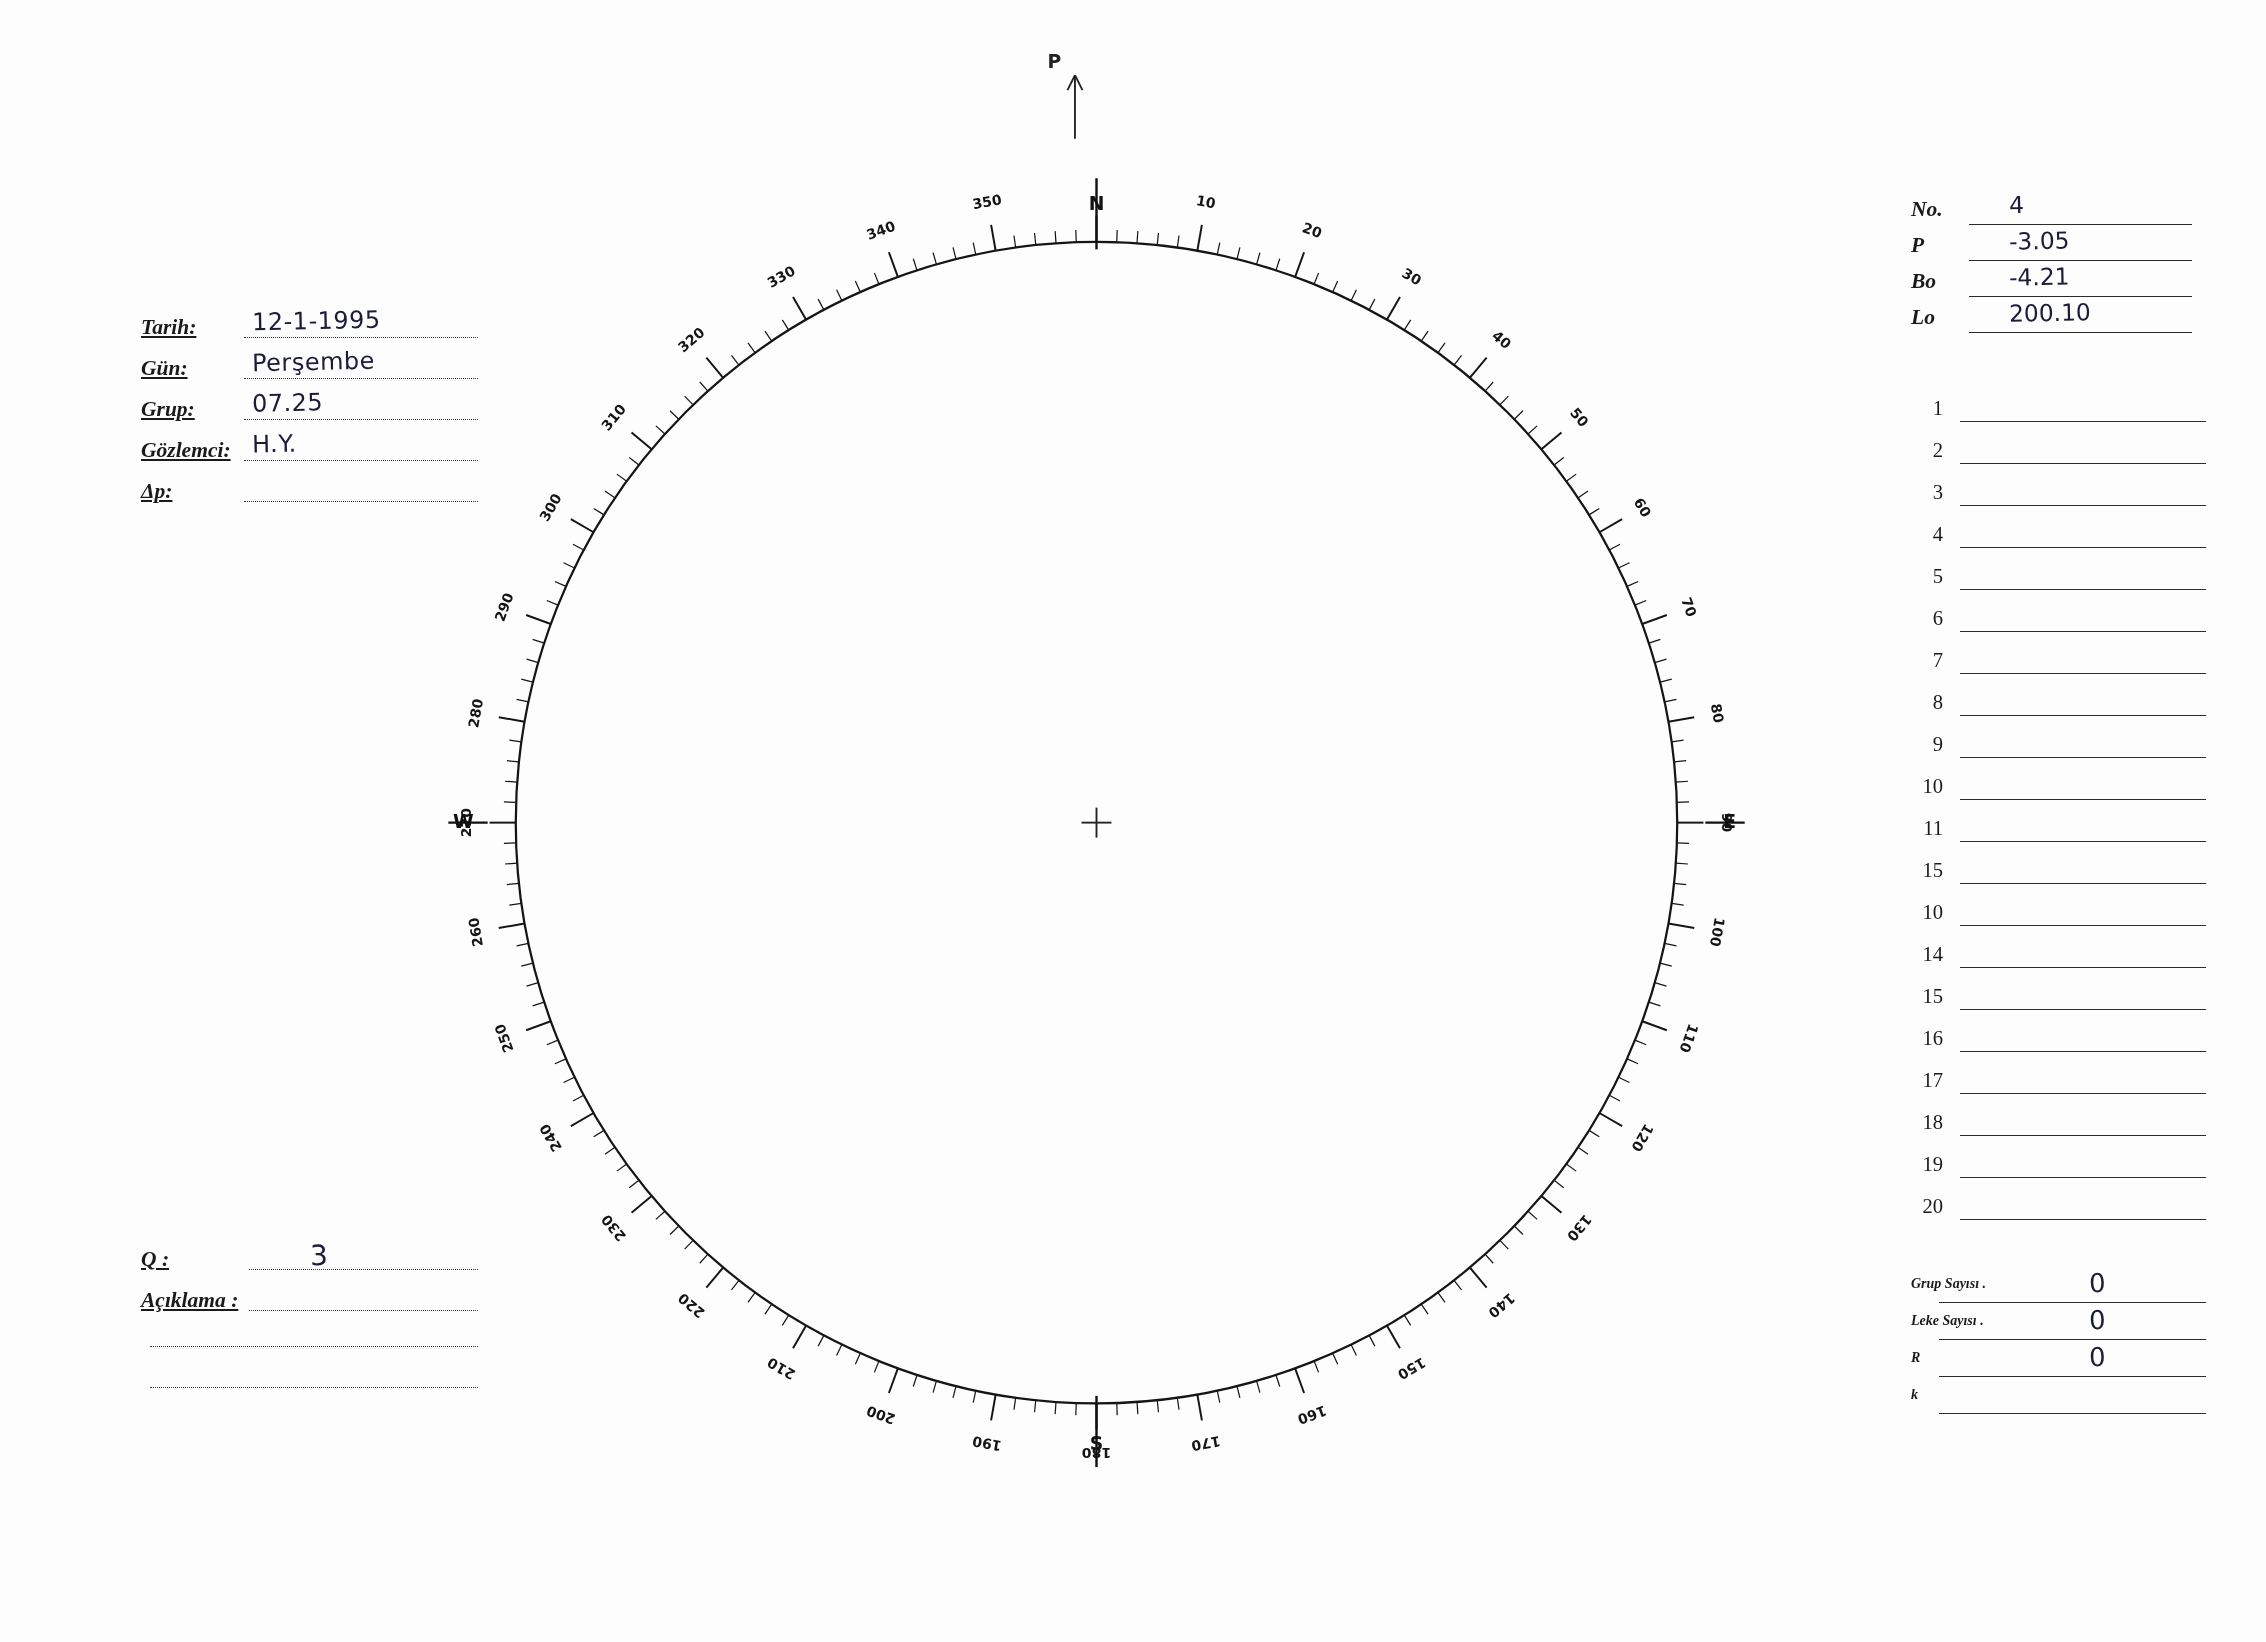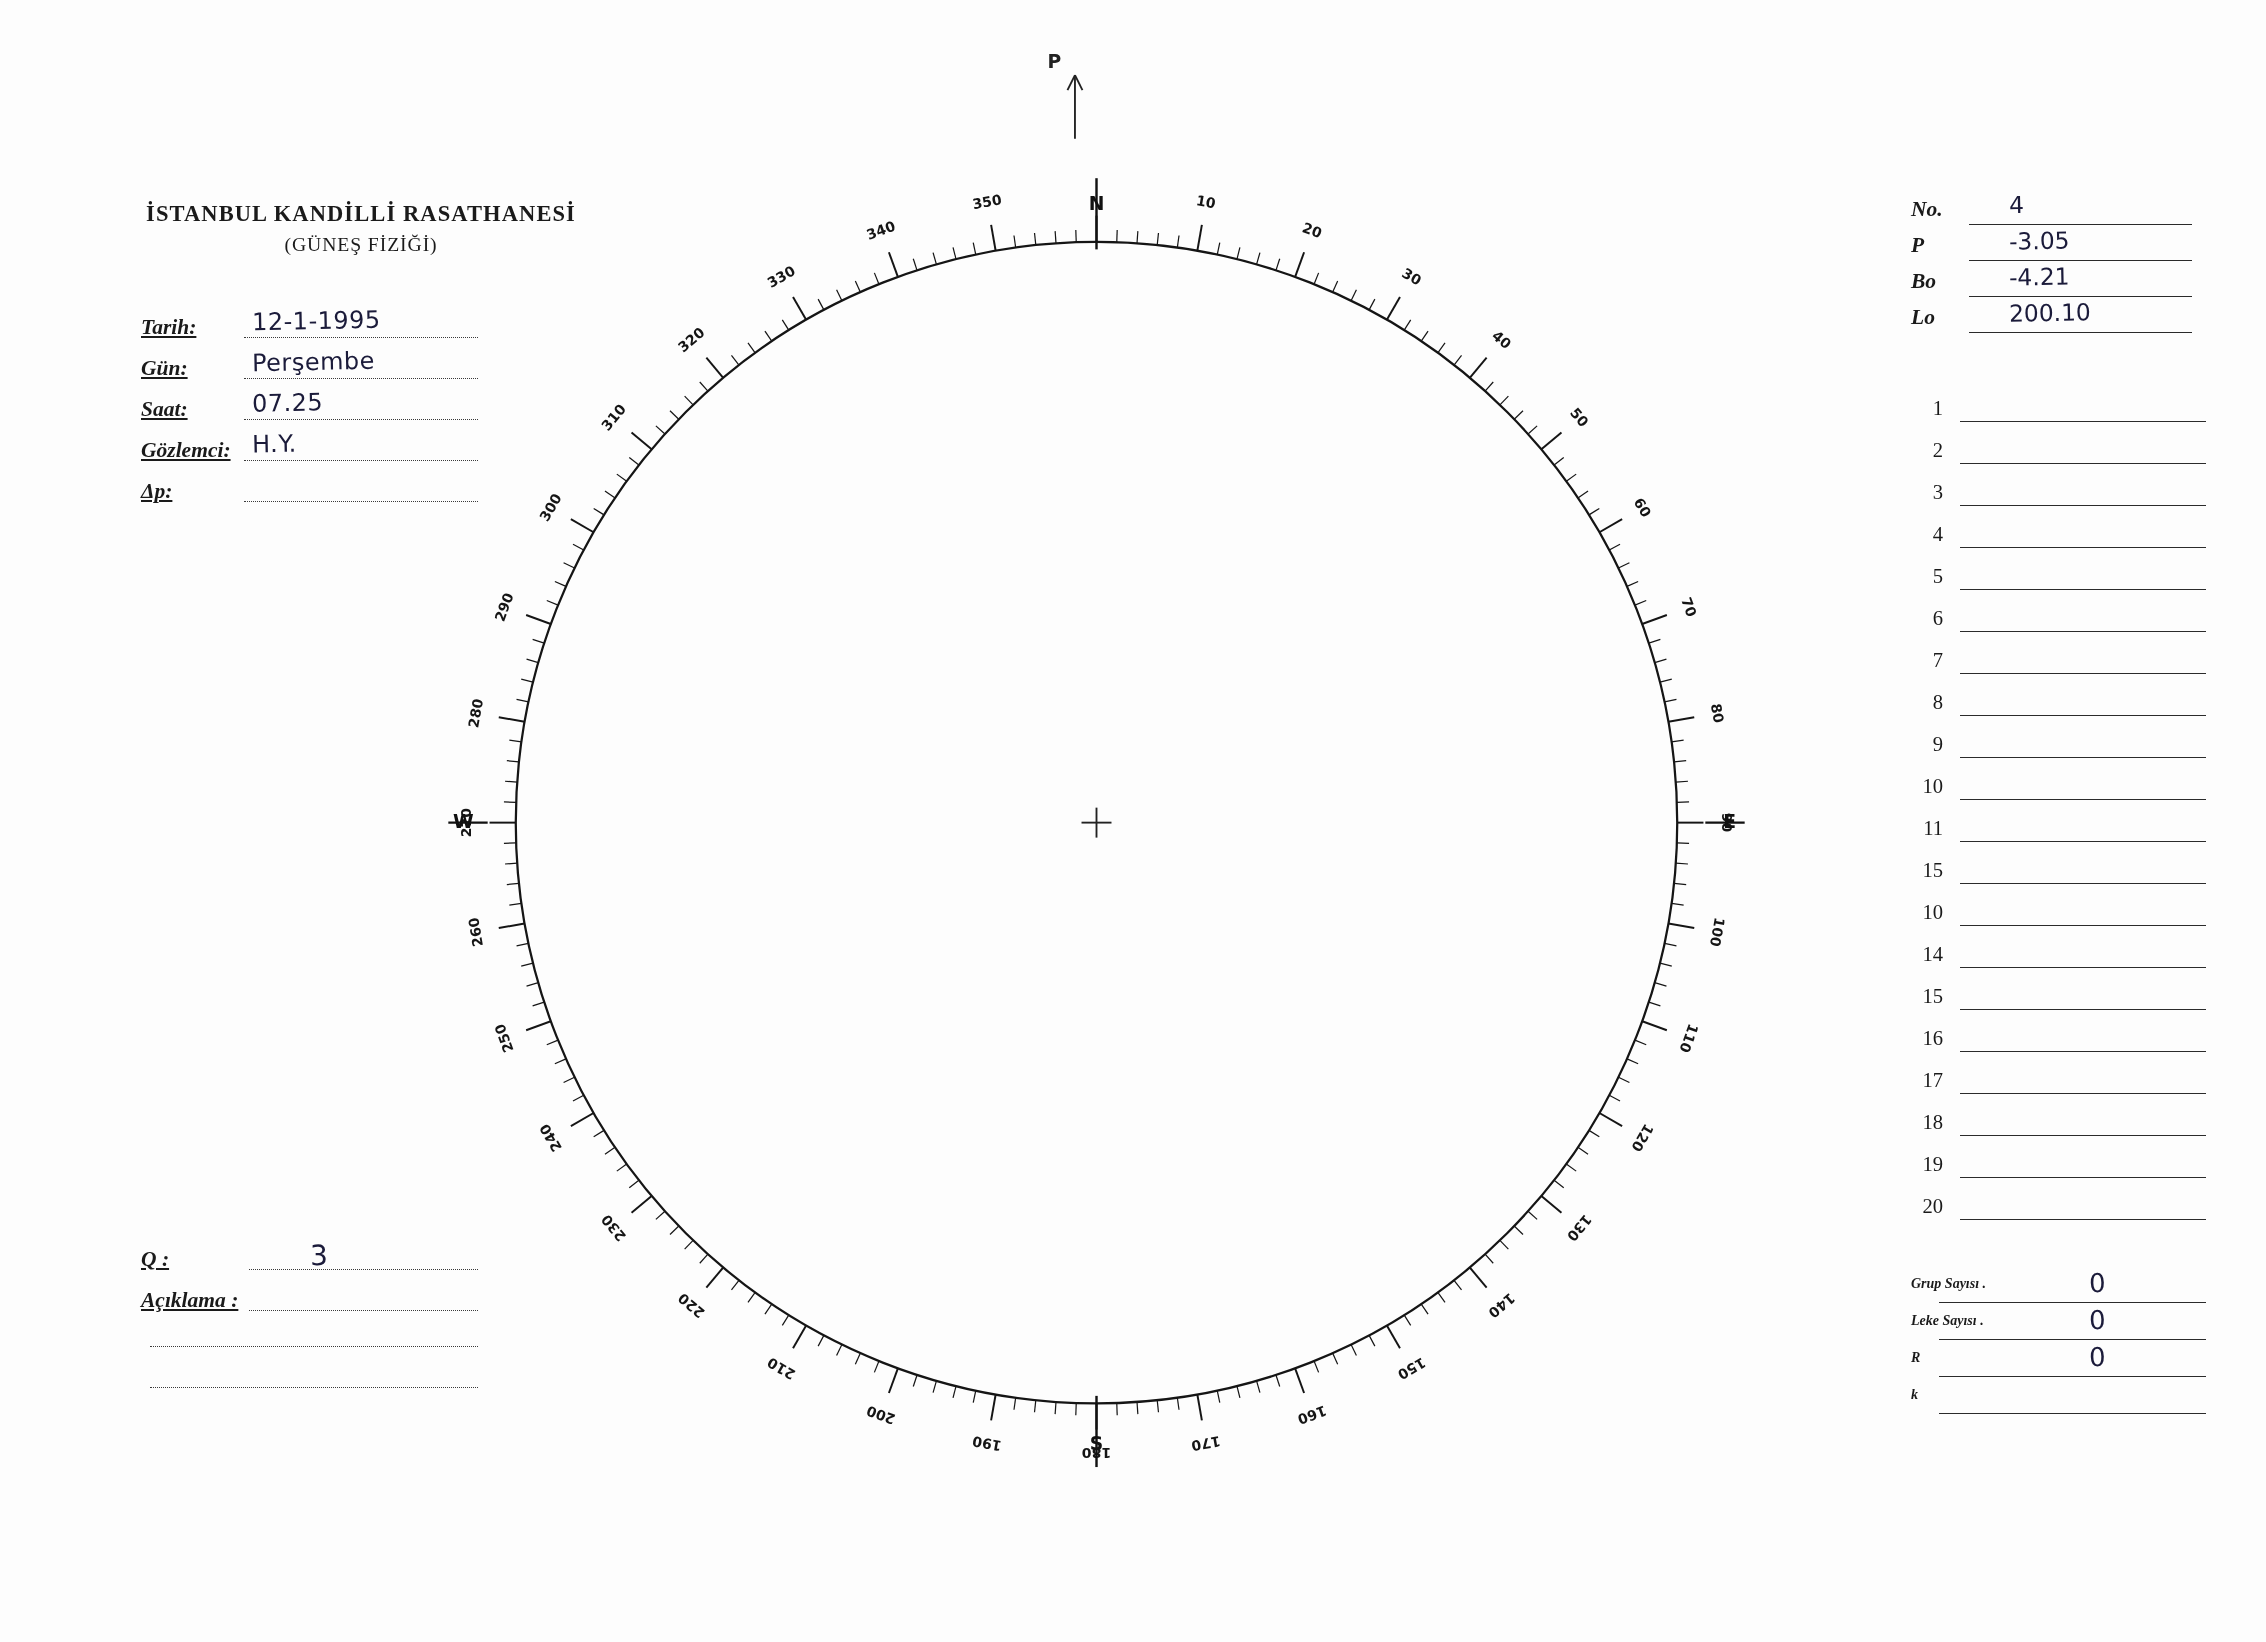--- a/index.html
+++ b/index.html
@@ -215,38 +215,34 @@
     font-weight: 700;
     font-size: 15px;
     fill: #151515;
   }
 </style>
 </head>
 <body>
 
 <div class="sheet">
 
-  <div class="org-block">
-    <div class="org-title">İSTANBUL KANDİLLİ RASATHANESİ</div>
-    <div class="org-sub">(GÜNEŞ FİZİĞİ)</div>
-  </div>
 
   <div class="form-left">
     <div class="form-row">
       <span class="form-label">Tarih:</span>
       <span class="form-dots"></span>
       <span class="form-val hand">12-1-1995</span>
     </div>
     <div class="form-row">
       <span class="form-label">Gün:</span>
       <span class="form-dots"></span>
       <span class="form-val hand">Perşembe</span>
     </div>
     <div class="form-row">
-      <span class="form-label">Saat:</span>
+      <span class="form-label">Grup:</span>
       <span class="form-dots"></span>
       <span class="form-val hand">07.25</span>
     </div>
     <div class="form-row">
       <span class="form-label">Gözlemci:</span>
       <span class="form-dots"></span>
       <span class="form-val hand">H.Y.</span>
     </div>
     <div class="form-row">
       <span class="form-label">Δp:</span>

